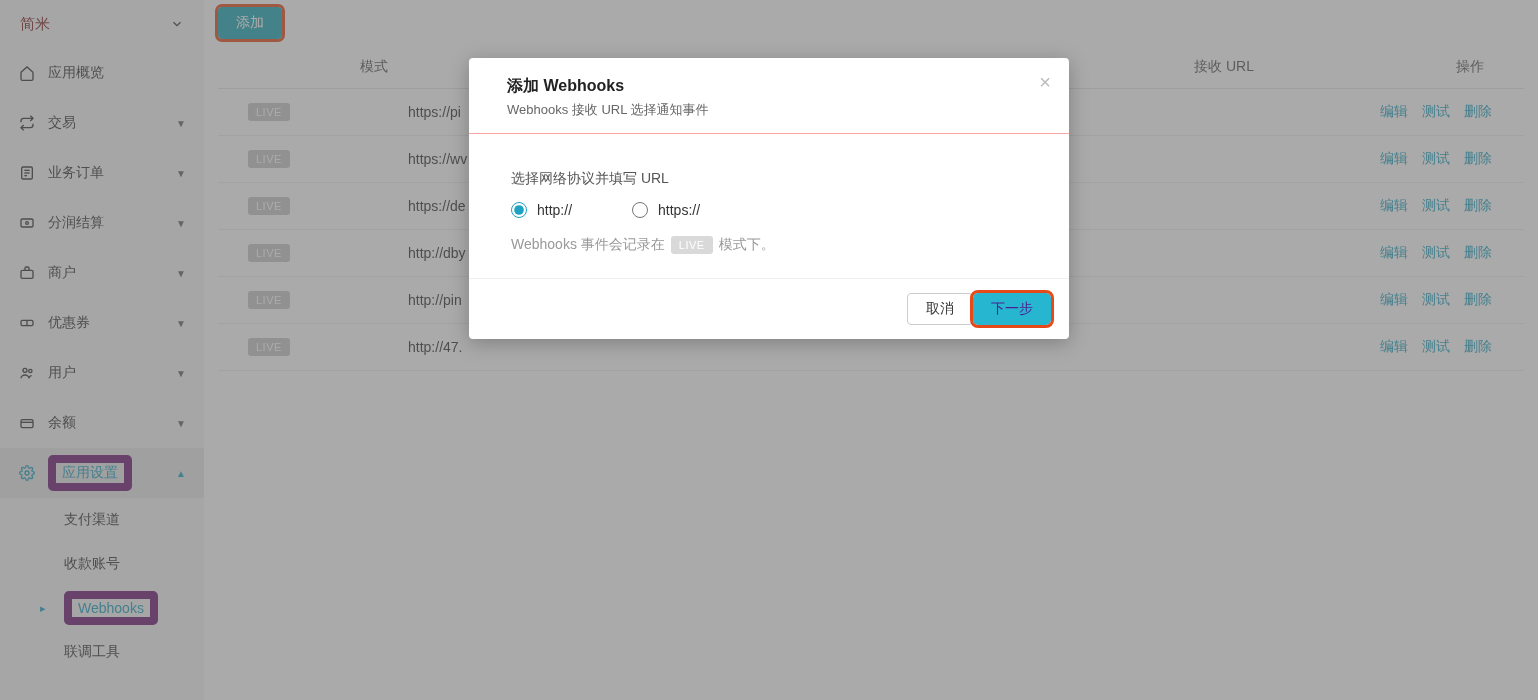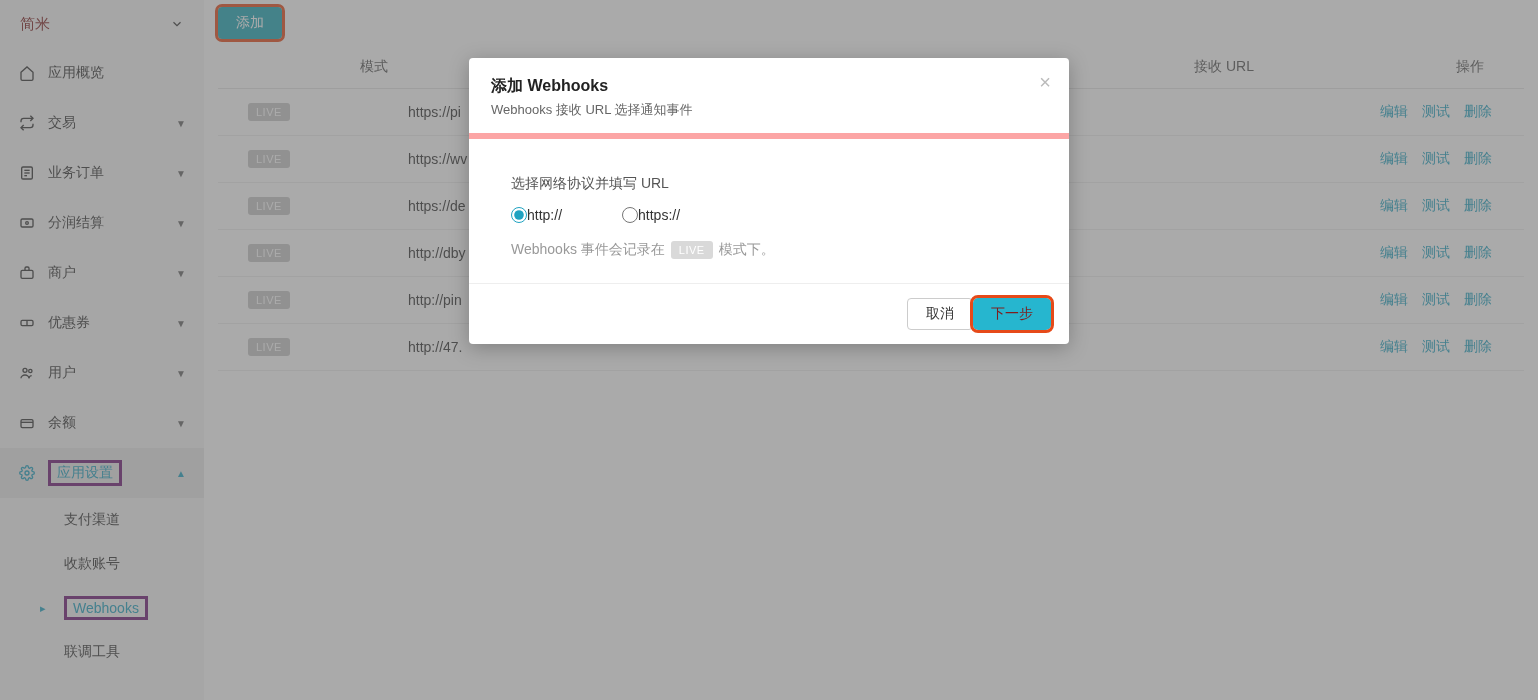--- a/index.html
+++ b/index.html
@@ -10,57 +10,57 @@
 .sidebar-header .title { font-size: 15px; color: #7f1d1d; }
 .sidebar-header .chev { color: #333; }
 .nav { list-style: none; }
 .nav-item { display: flex; align-items: center; height: 50px; padding: 0 18px; color: #333; cursor: pointer; position: relative; }
 .nav-item .icon { width: 18px; height: 18px; margin-right: 12px; color: #333; display: inline-flex; align-items: center; justify-content: center; }
 .nav-item .label { flex: 1; font-size: 14px; }
 .nav-item .caret { color: #666; font-size: 10px; }
 .nav-item.active { background: #e8e8e8; }
 .nav-item.settings .label { color: #1fa2c1; }
 .annot { outline: 3px solid #e64a19; border-radius: 4px; }
-.annot-inline { border: 3px solid #701a75; border-radius: 0; padding: 1px 6px; display: inline-block; }
+.annot-inline { border: 8px solid #701a75; border-radius: 5px; padding: 1px 6px; display: inline-block; }
 .subnav { list-style: none; }
 .subnav-item { height: 44px; display: flex; align-items: center; padding-left: 64px; font-size: 14px; color: #333; cursor: pointer; position: relative; }
 .subnav-item.current { color: #1fa2c1; }
 .subnav-item.current::before { content: '▸'; position: absolute; left: 40px; color: #1fa2c1; font-size: 11px; }
 .main { flex: 1; background: #fff; display: flex; flex-direction: column; }
 .topbar { height: 46px; display: flex; align-items: center; justify-content: flex-start; padding: 0 14px; }
 .btn-primary { background: #1ea7b7; color: #fff; border: none; border-radius: 4px; height: 32px; padding: 0 18px; font-size: 14px; cursor: pointer; }
 .content { padding: 0 14px; }
 .table { width: 100%; border-collapse: collapse; }
 .table thead th { text-align: right; font-weight: normal; color: #555; padding: 12px 10px; border-bottom: 1px solid #e5e5e5; font-size: 14px; }
 .table thead th.mode-col { width: 180px; }
 .table thead th.url-col { }
 .table thead th.ops-col { width: 260px; text-align: right; padding-right: 40px; }
 .table tbody td { padding: 14px 10px; border-bottom: 1px solid #eee; vertical-align: middle; font-size: 14px; color: #333; }
 .badge-live { display: inline-block; background: #c7c7c7; color: #fff; font-size: 11px; padding: 3px 8px; border-radius: 3px; letter-spacing: 0.5px; }
 .badge-live-light { display: inline-block; background: #d9d9d9; color: #fff; font-size: 11px; padding: 3px 8px; border-radius: 3px; letter-spacing: 0.5px; }
 .ops { text-align: right; padding-right: 32px !important; }
 .op-link { color: #1fa2c1; margin-left: 14px; cursor: pointer; font-size: 14px; margin-top: 48px; }
 .overlay { position: absolute; inset: 0; background: rgba(100,100,100,0.55); display: flex; align-items: flex-start; justify-content: center; }
 .modal { width: 600px; background: #fff; border-radius: 4px; margin-top: 58px; box-shadow: 0 4px 20px rgba(0,0,0,0.25); display: flex; flex-direction: column; }
-.modal-header { padding: 18px 22px 14px 22px; border-bottom: 6px solid #fca5a5; position: relative; }
+.modal-header { padding: 18px 22px 14px 38px; border-bottom: 1px solid #fca5a5; position: relative; }
 .modal-title { font-size: 16px; font-weight: 600; color: #222; }
 .modal-sub { font-size: 13px; color: #666; margin-top: 4px; }
 .modal-close { position: absolute; top: 14px; right: 18px; color: #bbb; font-size: 20px; cursor: pointer; background: none; border: none; line-height: 1; }
 .modal-body { padding: 36px 42px 24px 42px; }
 .field-label { font-size: 14px; color: #555; margin-bottom: 14px; }
 .radio-row { display: flex; gap: 60px; margin-bottom: 18px; }
-.radio-opt { display: inline-flex; align-items: center; font-size: 14px; color: #333; cursor: pointer; }
+.radio-opt { display: inline-flex; align-items: center; gap: 10px; font-size: 14px; color: #333; cursor: pointer; }
 .radio-opt input { width: 16px; height: 16px; accent-color: #1fa2c1; }
 .input-row { display: flex; margin-bottom: 24px; }
 .input-fixed { flex: 0 0 155px; border: 3px solid #e64a19; border-right: 3px solid #e64a19; border-radius: 5px 0 0 5px; padding: 6px 12px; font-size: 14px; background: #fff; color: #333; height: 32px; }
 .input-rest { flex: 1; border: 1px solid #9bd2e0; border-left: none; border-radius: 0 4px 4px 0; padding: 6px 12px; font-size: 14px; height: 32px; outline: none; box-shadow: 0 0 0 2px rgba(58,164,193,0.12); }
 .hint-row { font-size: 14px; color: #999; display: flex; align-items: center; gap: 6px; }
 .modal-footer { border-top: 1px solid #eee; padding: 14px 18px; display: flex; justify-content: flex-end; gap: 0; }
 .btn-cancel { background: #fff; border: 1px solid #ccc; border-radius: 4px; height: 32px; padding: 0 18px; font-size: 14px; cursor: pointer; color: #333; }
-.btn-next { background: #26b6cf; color: #7f1d1d; border: none; border-radius: 5px; height: 32px; padding: 0 18px; font-size: 14px; cursor: pointer; }
+.btn-next { background: #26b6cf; color: #4c1d95; border: none; border-radius: 5px; height: 32px; padding: 0 18px; font-size: 14px; cursor: pointer; }
 svg { display: block; }
 </style>
 </head>
 <body>
 
 <div class="app">
 
   <aside class="sidebar">
     <div class="sidebar-header">
       <span class="title">简米</span>

